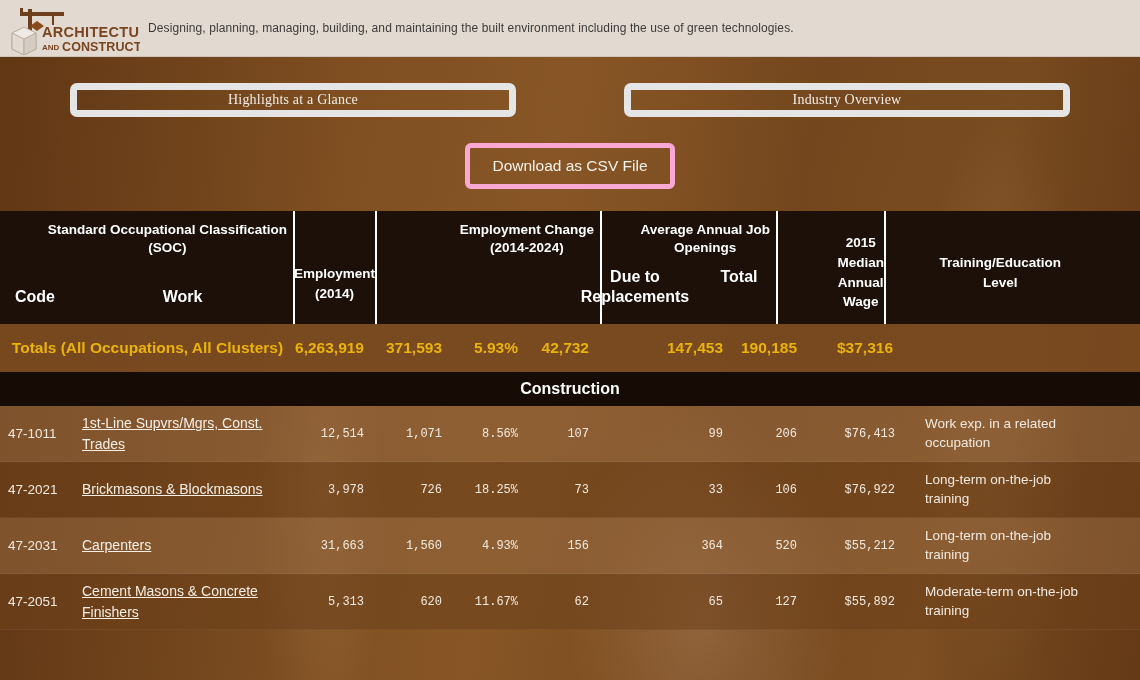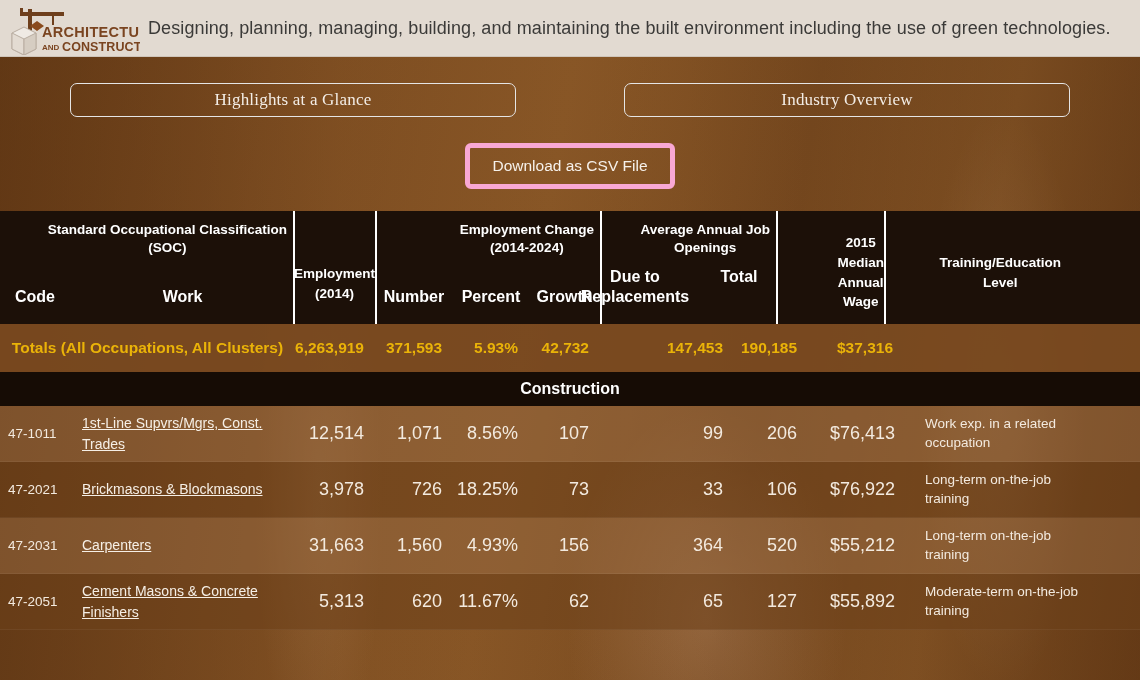--- a/index.html
+++ b/index.html
@@ -22,21 +22,21 @@
     border-bottom: 1px solid #cfc5ba;
   }
   .logo-wrap {
     width: 140px; height: 57px;
     position: relative;
     flex: 0 0 140px;
     padding-left: 8px;
   }
   .logo-svg { position: absolute; left: 6px; top: 3px; }
   .banner-tagline {
-    font-size: 18px;
+    font-size: 12px;
     color: #3b3a38;
     letter-spacing: 0.1px;
     padding-left: 8px;
     white-space: nowrap;
   }
 
   
   .body-area {
     position: relative;
     height: 623px;
@@ -62,25 +62,25 @@
 
   
   .tabs {
     display: flex;
     padding: 26px 70px 0 70px;
     gap: 108px;
   }
   .tab-btn {
     flex: 1;
     height: 34px;
-    border: 1px solid #e5e5e5;
+    border: 7px solid #e5e5e5;
     border-radius: 7px;
     background: transparent;
     color: #f3ede6;
-    font-size: 17px;
+    font-size: 14px;
     font-family: "Liberation Serif", serif;
     display: flex; align-items: center; justify-content: center;
     cursor: pointer;
     letter-spacing: 0.2px;
   }
 
   .intro {
     text-align: center;
     color: #f6f1eb;
     font-size: 14.5px;
@@ -184,21 +184,21 @@
     border-bottom: 1px solid rgba(255,255,255,0.05);
   }
   .drow.odd  { background: rgba(150,104,63,0.55); }
   .drow.even { background: rgba(107,64,26,0.55); }
   .drow .c-code { font-size: 13.5px; }
   .drow a.title-link {
     color: #f6efe6; text-decoration: underline; cursor: pointer;
     font-size: 14px; line-height: 1.45;
   }
   .drow .c-train { font-size: 13.5px; line-height: 1.4; }
-  .drow .num { font-size: 18px; }
+  .drow .num { font-size: 12px; font-family: Liberation Mono, monospace; }
 </style>
 </head>
 <body>
 
 <div id="page">
 
   <div class="banner">
     <div class="logo-wrap">
       <svg class="logo-svg" width="134" height="52" viewBox="0 0 134 52">
 
@@ -259,25 +259,20 @@
               <div class="hcenter hpad-top">
                 <span>Employment</span>
                 <span>(2014)</span>
               </div>
             </div>
 
             <div class="hgroup" style="width:225px;">
               <div class="hgroup-title">
                 <span>Employment Change</span><br>
                 <span>(2014-2024)</span>
-              </div>
-              <div class="hsub-row">
-                <div class="hsub" style="width:78px;">Number</div>
-                <div class="hsub" style="width:76px;">Percent</div>
-                <div class="hsub" style="width:71px;">Growth</div>
               </div>
             </div>
 
             <div class="hgroup" style="width:176px;">
               <div class="hgroup-title">
                 <span>Average Annual Job</span><br>
                 <span>Openings</span>
               </div>
               <div class="hsub-row">
                 <div class="hsub" style="width:134px;">

